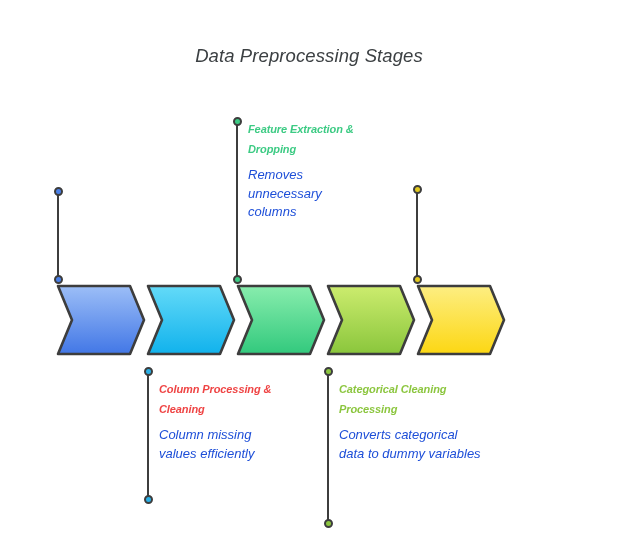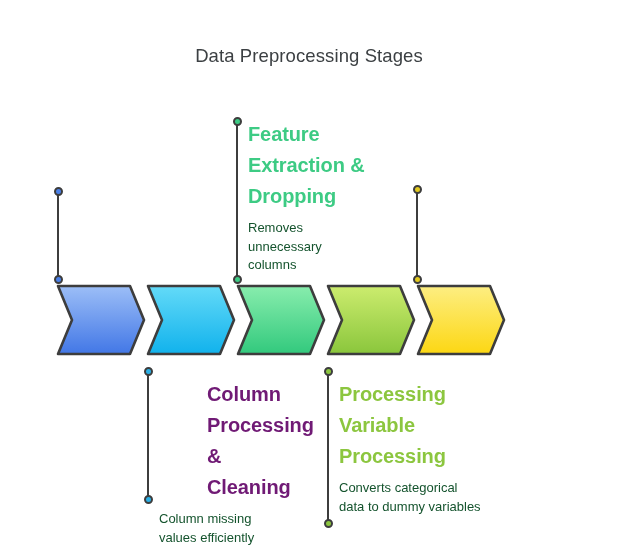--- a/index.html
+++ b/index.html
@@ -13,20 +13,21 @@
     font-family: "Liberation Sans", sans-serif;
     overflow: hidden;
     position: relative;
   }
 
   #stage {
     position: absolute;
     left: 0; top: 0;
     width: 618px;
     height: 552px;
+    font-style: italic;
   }
 
   
   .title {
     position: absolute;
     left: 0;
     top: 45px;
     width: 618px;
     text-align: center;
     font-size: 18.5px;
@@ -60,31 +61,31 @@
     border: 2px solid #3d3d3d;
     box-sizing: border-box;
     background: #888;
   }
 
   
   .label-block {
     position: absolute;
   }
   .label-title {
-    font-size: 20px;
+    font-size: 11px;
     font-weight: bold;
-    line-height: 31px;
+    line-height: 20px;
     margin: 0 0 7px 0;
     letter-spacing: -0.1px;
   }
   .label-desc {
     font-size: 13px;
     font-weight: 400;
     line-height: 18.5px;
-    color: #14532d;
+    color: #1d4ed8;
     margin: 0;
   }
 </style>
 </head>
 <body>
 
 <div id="stage">
 
   <div class="title">Data Preprocessing Stages</div>
 
@@ -128,39 +129,39 @@
   <div class="dot" style="left:53.5px; top:275px; background:#4A80E8;"></div>
 
   <div class="label-block" style="left:68px; top:190px; width:152px;">
   </div>
 
   <div class="connector" style="left:147px; top:372px; height:128px;"></div>
   <div class="dot" style="left:143.5px; top:367px; background:#2BB0E6;"></div>
   <div class="dot" style="left:143.5px; top:495px; background:#2BB0E6;"></div>
 
   <div class="label-block" style="left:159px; top:379px; width:126px;">
-    <div class="label-title" style="color:#701a75;margin-left:48px;">Column Processing &amp; Cleaning</div>
+    <div class="label-title" style="color:#ef4444;">Column Processing &amp; Cleaning</div>
     <div class="label-desc">Column missing values efficiently</div>
   </div>
 
   <div class="connector" style="left:236px; top:122px; height:158px;"></div>
   <div class="dot" style="left:232.5px; top:117px; background:#3DCB84;"></div>
   <div class="dot" style="left:232.5px; top:275px; background:#3DCB84;"></div>
 
   <div class="label-block" style="left:248px; top:119px; width:118px;">
     <div class="label-title" style="color:#3DCB84;">Feature Extraction &amp; Dropping</div>
     <div class="label-desc" style="width:96px;">Removes unnecessary columns</div>
   </div>
 
   <div class="connector" style="left:327px; top:372px; height:152px;"></div>
   <div class="dot" style="left:323.5px; top:367px; background:#8CC63F;"></div>
   <div class="dot" style="left:323.5px; top:519px; background:#8CC63F;"></div>
 
   <div class="label-block" style="left:339px; top:379px; width:120px;">
-    <div class="label-title" style="color:#8CC63F;">Processing Variable Processing</div>
+    <div class="label-title" style="color:#8CC63F;">Categorical Cleaning Processing</div>
     <div class="label-desc" style="width:142px;">Converts categorical data to dummy variables</div>
   </div>
 
   <div class="connector" style="left:416px; top:190px; height:90px;"></div>
   <div class="dot" style="left:412.5px; top:185px; background:#E2C91F;"></div>
   <div class="dot" style="left:412.5px; top:275px; background:#E2C91F;"></div>
 
 
 </div>
 

